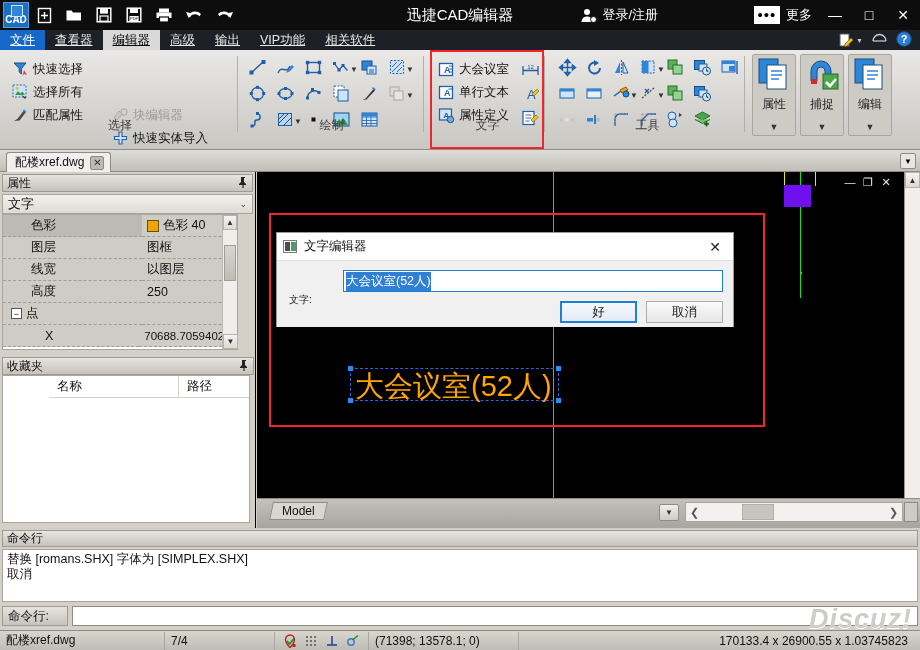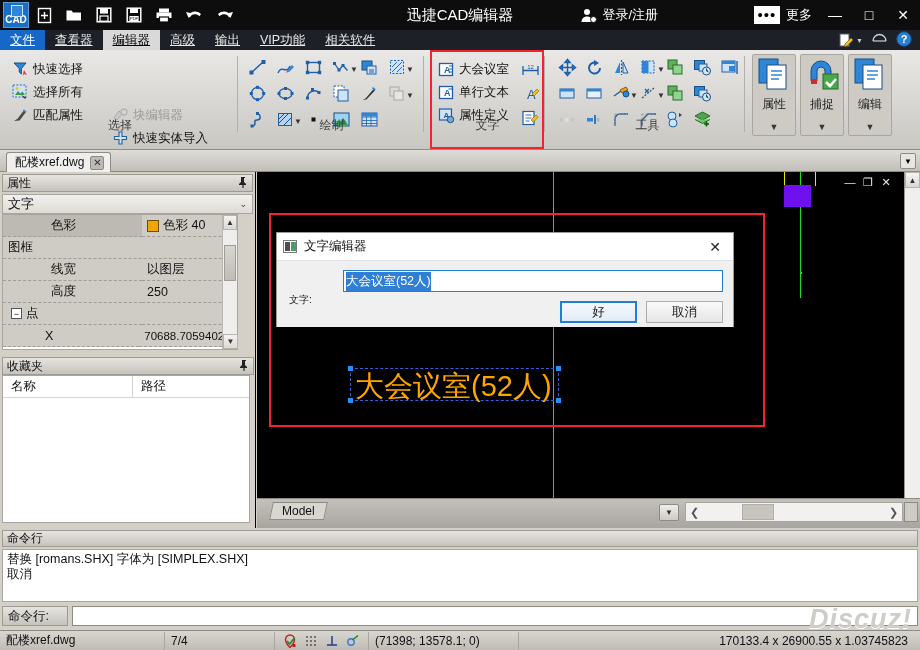--- a/index.html
+++ b/index.html
@@ -127,21 +127,21 @@
     font-size:13px; color:#111;
   }
   .subhdr .chev{margin-left:auto;font-size:9px;color:#444;}
   .proptable{
     position:absolute; left:2px; top:42px; width:236px; height:136px;
     background:#fff; border:1px solid #a8a5a0;
   }
   .prow{display:flex; height:22px; font-size:12.5px; color:#111;}
   .prow .k{
     width:139px; background:#cfccc5; border-bottom:1px dashed #a09d97;
-    display:flex;align-items:center; padding-left:48px; color:#111;
+    display:flex;align-items:center; padding-left:28px; color:#111;
   }
   .prow.sel .k{background:#bdbab3;}
   .prow .v{
     flex:1; background:#cfccc5; border-bottom:1px dashed #a09d97;
     display:flex;align-items:center; padding-left:5px; color:#111;
   }
   .cbox{width:12px;height:12px;background:#f0a500;border:1px solid #6a5100;margin-right:4px;}
   .vchev{margin-left:auto;margin-right:3px;font-size:9px;color:#333;}
   .expander{
     width:11px;height:11px;border:1px solid #555;background:#fff;display:inline-flex;
@@ -153,21 +153,21 @@
     border-left:1px solid #bbb8b2;
   }
   .pscroll .ar{height:15px;display:flex;align-items:center;justify-content:center;font-size:8px;
     background:linear-gradient(#f4f3f1,#dcdad5);border:1px solid #b6b3ad;color:#333;}
   .pscroll .thumb{position:absolute;top:30px;left:1px;width:12px;height:36px;
     background:linear-gradient(#d8d6d1,#bfbcb6);border:1px solid #a09d97;}
 
   .fav{position:absolute; left:0; top:183px; width:256px; height:173px;}
   .favtable{
     position:absolute; left:2px; top:20px; width:248px; height:148px;
-    background:#fff; border:1px solid #a8a5a0;
+    background:#fff; border:1px solid #a8a5a0;padding-left:46px;
   }
   .favhdrrow{display:flex;height:22px;background:#fff;border-bottom:1px solid #d6d3cd;}
   .favhdrrow div{font-size:12.5px;color:#111;display:flex;align-items:center;padding-left:8px;}
   .favhdrrow .c1{width:130px;border-right:1px solid #d6d3cd;}
 
   
   .canvas{
     position:absolute; left:257px; top:172px; width:663px; height:326px;
     background:#000; overflow:hidden;
   }
@@ -841,20 +841,21 @@
     <div class="proptable">
       <div class="prow sel">
         <div class="k">色彩</div>
         <div class="v">
           <span class="cbox"></span>
           <span>色彩 40</span>
           <span class="vchev">⌄</span>
         </div>
       </div>
       <div class="prow">
+        <div class="k">图层</div>
         <div class="v">图框</div>
       </div>
       <div class="prow">
         <div class="k">线宽</div>
         <div class="v">以图层</div>
       </div>
       <div class="prow">
         <div class="k">高度</div>
         <div class="v">250</div>
       </div>

